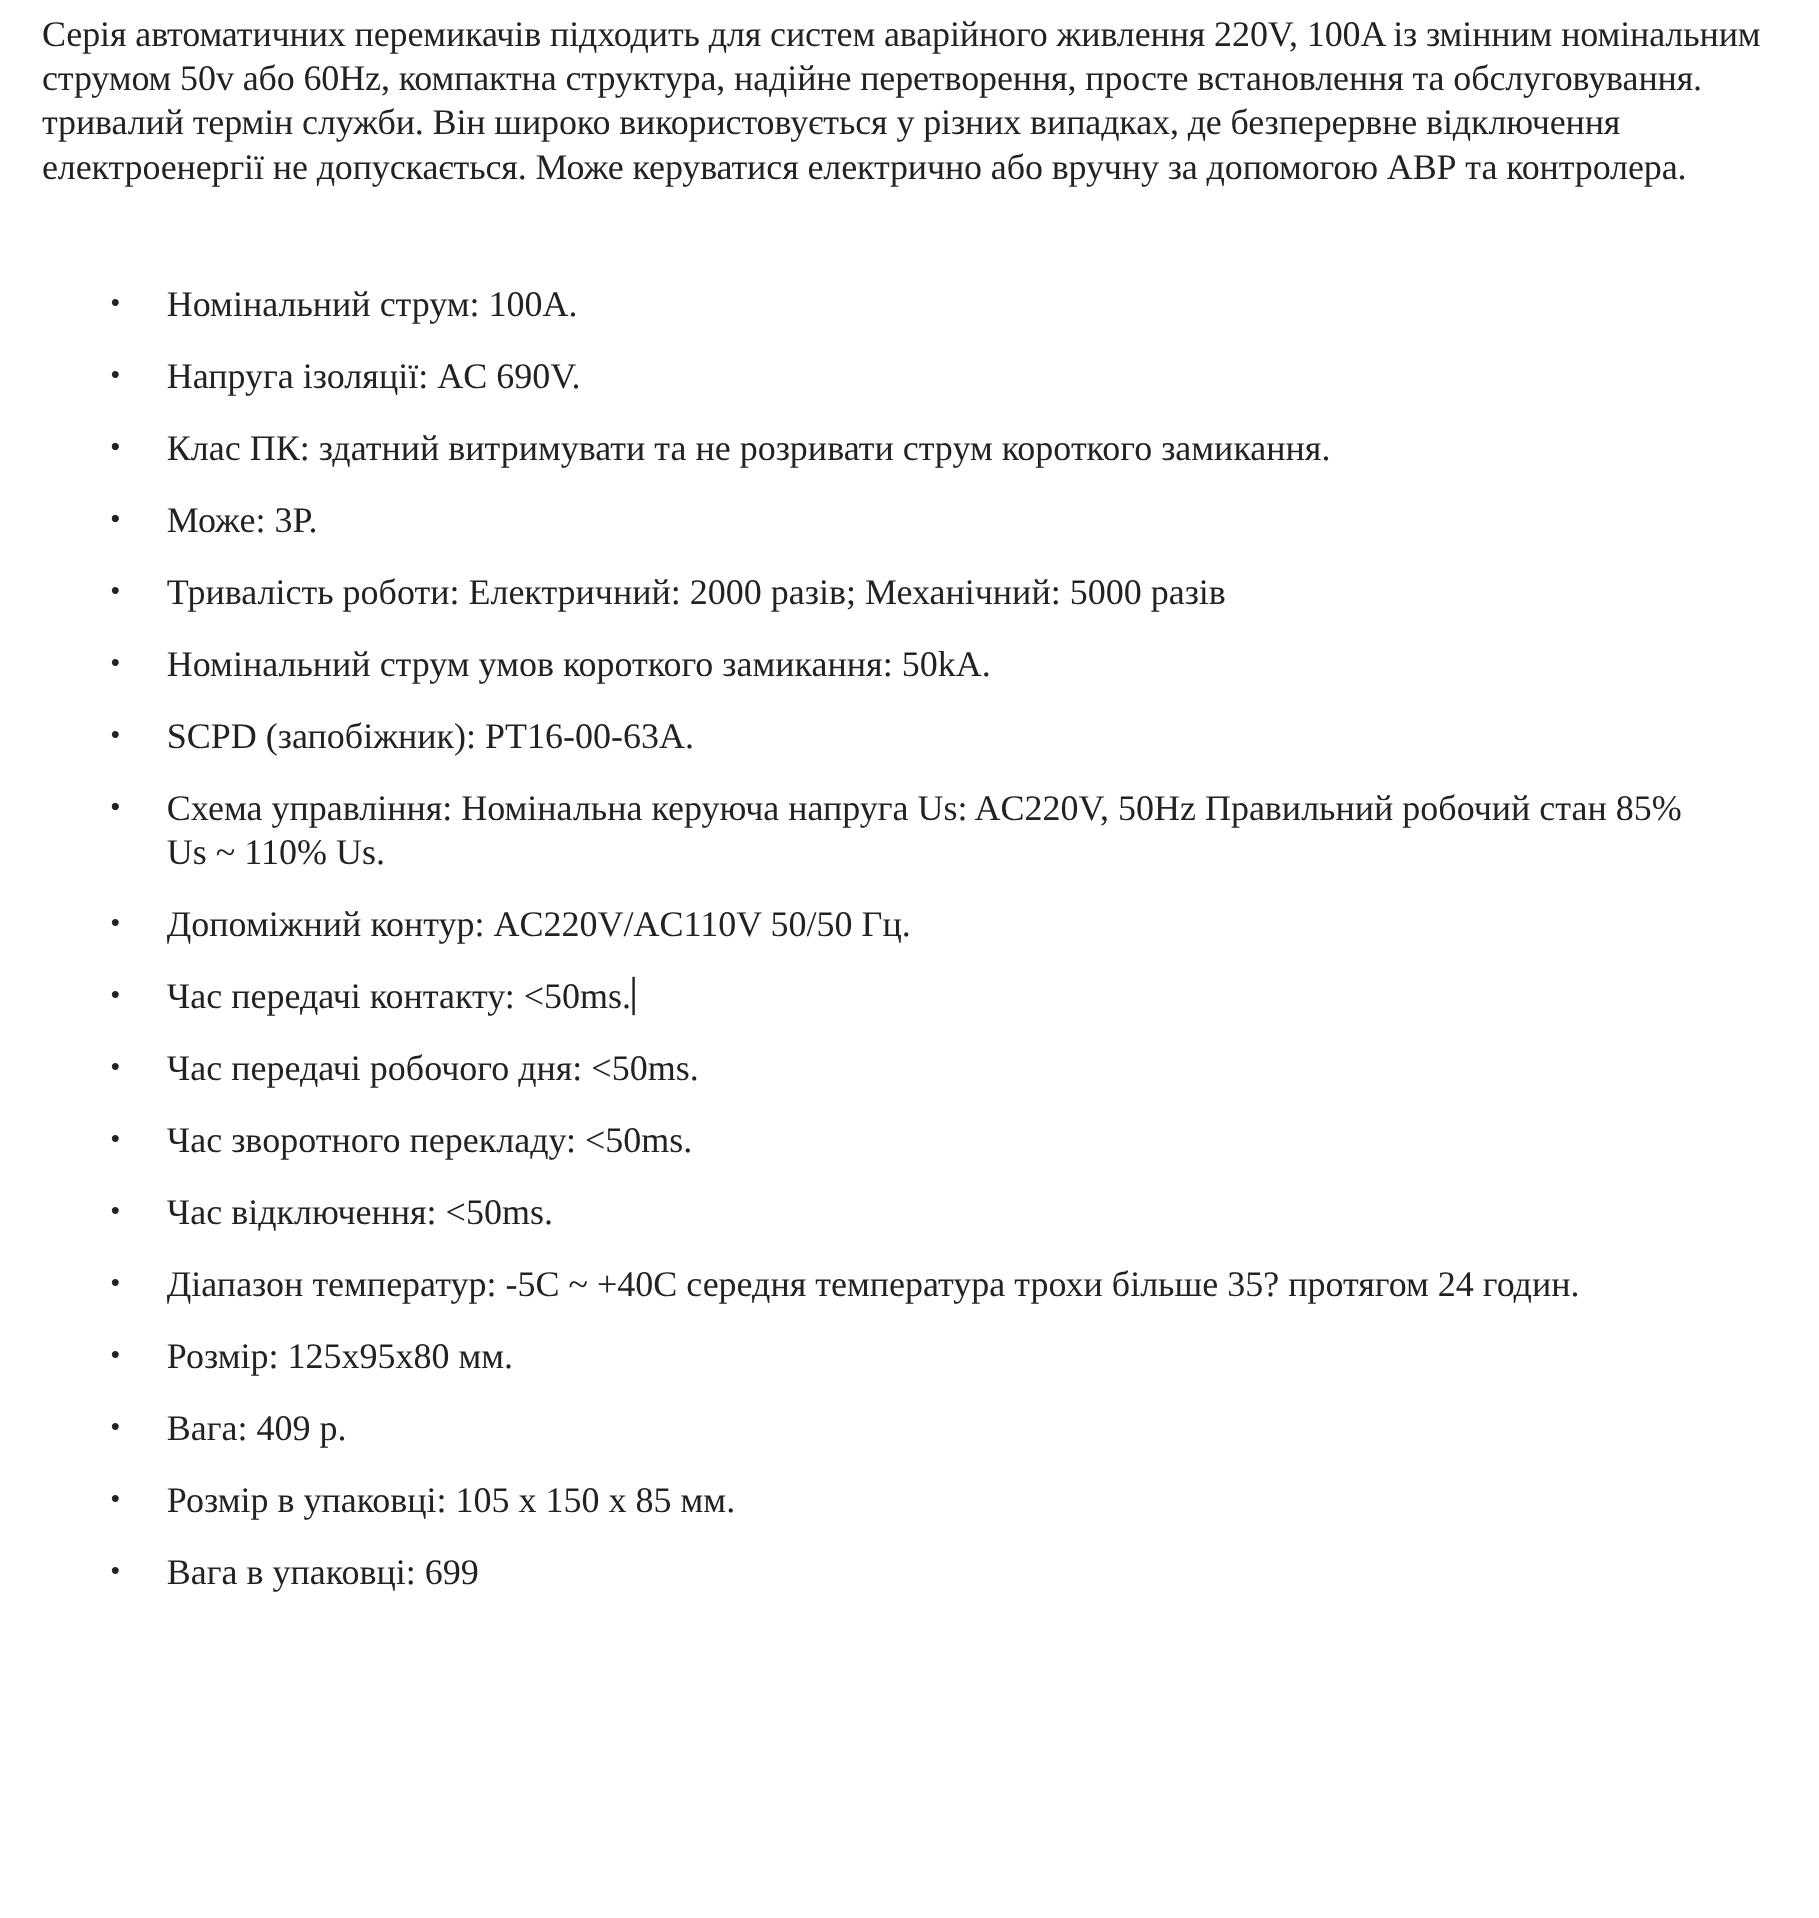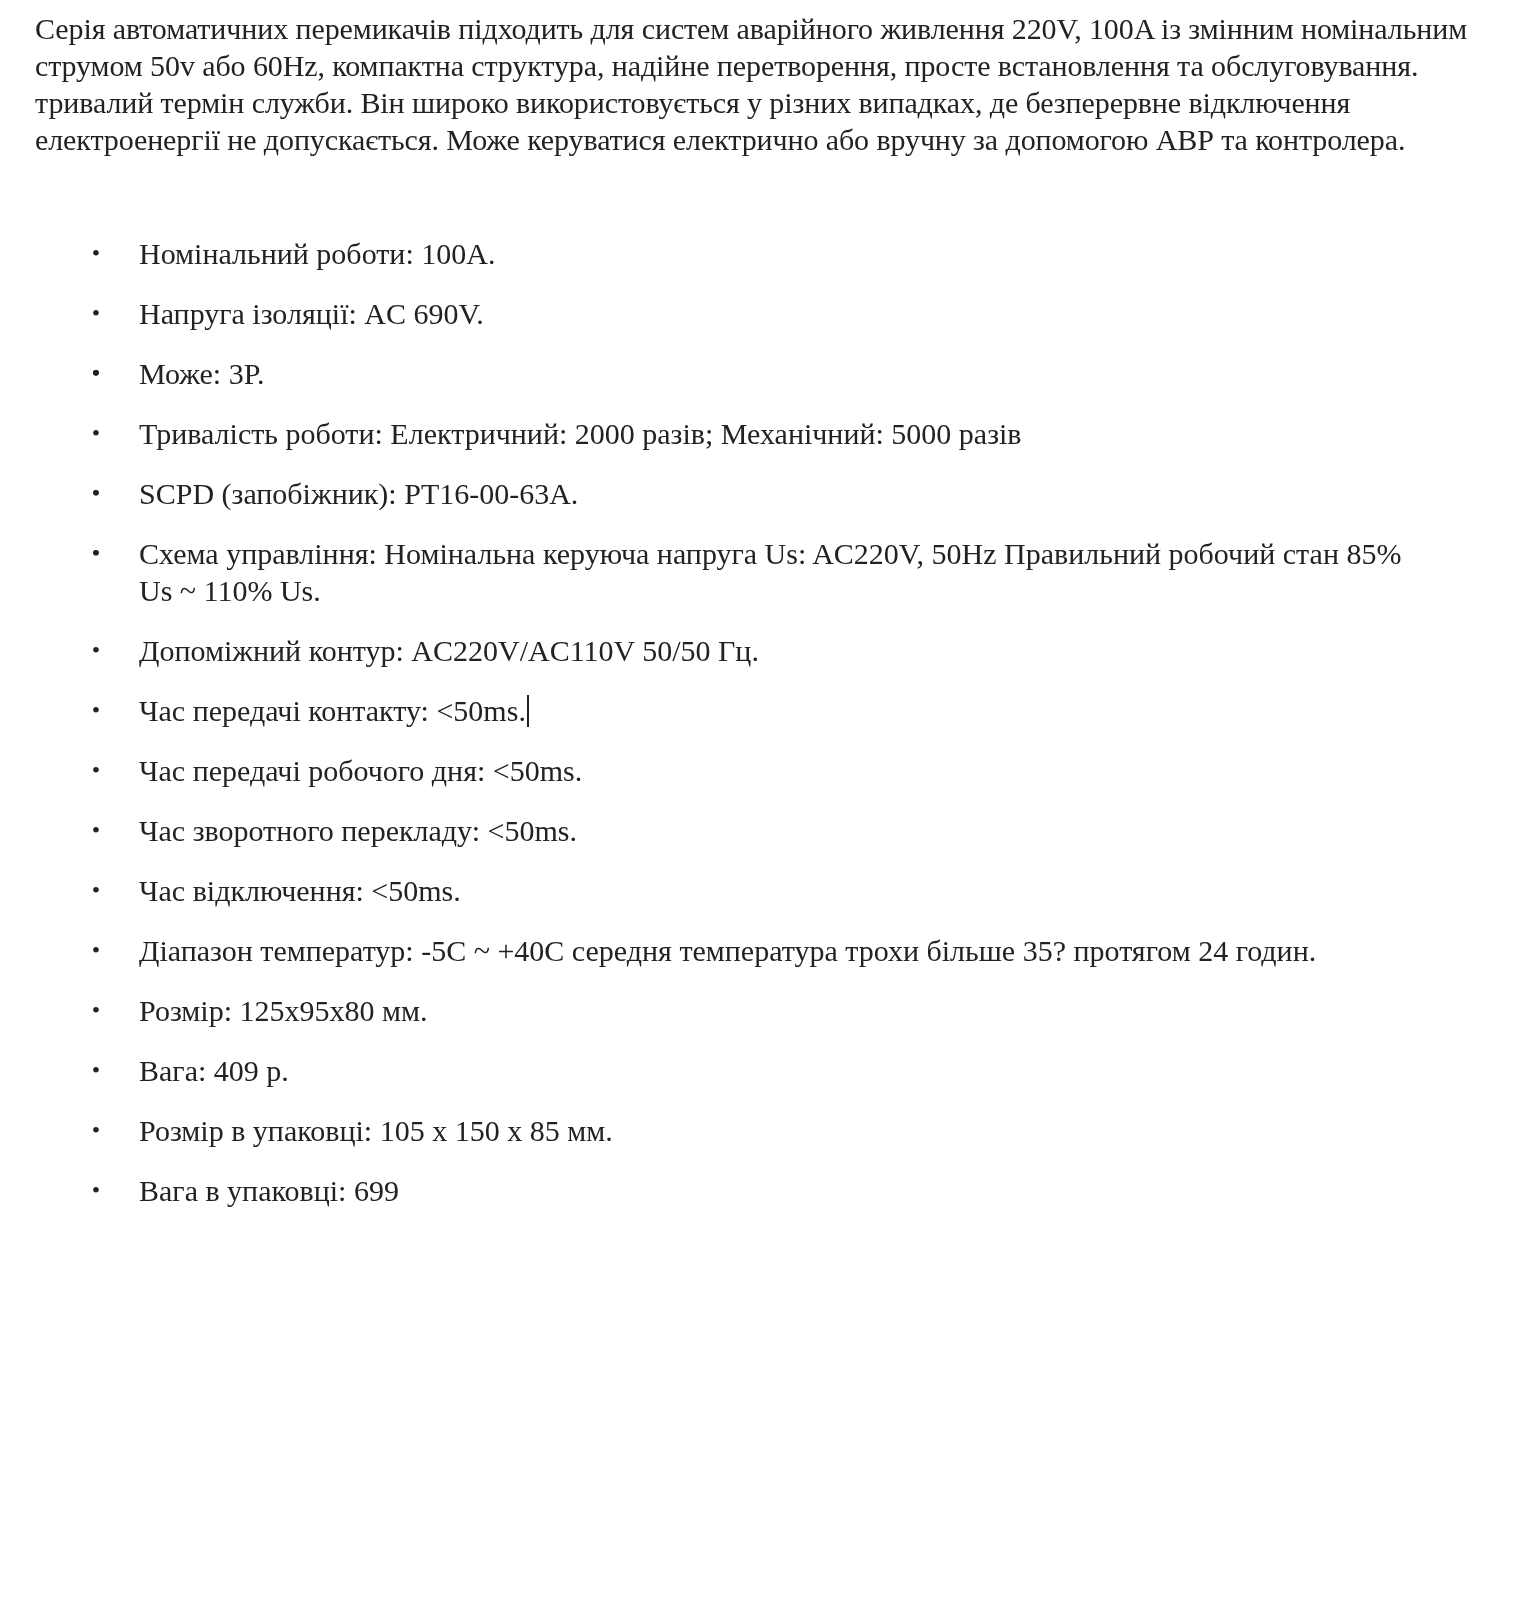--- a/index.html
+++ b/index.html
@@ -55,28 +55,28 @@
       margin-left: 1px;
     }
   </style>
 </head>
 <body>
 
 <div class="page">
   <p class="intro">Серія автоматичних перемикачів підходить для систем аварійного живлення 220V, 100A із змінним номінальним струмом 50v або 60Hz, компактна структура, надійне перетворення, просте встановлення та обслуговування. тривалий термін служби. Він широко використовується у різних випадках, де безперервне відключення електроенергії не допускається. Може керуватися електрично або вручну за допомогою АВР та контролера.</p>
 
   <ul class="spec-list">
-    <li class="spec-item"><span class="bullet">•</span><span>Номінальний роботи: 100A.</span></li>
+    <li class="spec-item"><span class="bullet">•</span><span>Номінальний струм: 100A.</span></li>
     <li class="spec-item"><span class="bullet">•</span><span>Напруга ізоляції: AC 690V.</span></li>
     <li class="spec-item"><span class="bullet">•</span></li>
-    <li class="spec-item"><span class="bullet">•</span></li>
+    <li class="spec-item"><span class="bullet">•</span><span>Клас ПК: здатний витримувати та не розривати струм короткого замикання.</span></li>
     <li class="spec-item"><span class="bullet">•</span></li>
     <li class="spec-item"><span class="bullet">•</span><span>Може: 3P.</span></li>
     <li class="spec-item"><span class="bullet">•</span><span>Тривалість роботи: Електричний: 2000 разів; Механічний: 5000 разів</span></li>
-    <li class="spec-item"><span class="bullet">•</span></li>
+    <li class="spec-item"><span class="bullet">•</span><span>Номінальний струм умов короткого замикання: 50kA.</span></li>
     <li class="spec-item"><span class="bullet">•</span><span>SCPD (запобіжник): PT16-00-63A.</span></li>
     <li class="spec-item"><span class="bullet">•</span></li>
     <li class="spec-item"><span class="bullet">•</span><span>Схема управління: Номінальна керуюча напруга Us: AC220V, 50Hz Правильний робочий стан 85% Us ~ 110% Us.</span></li>
     <li class="spec-item"><span class="bullet">•</span><span>Допоміжний контур: AC220V/AC110V 50/50 Гц.</span></li>
     <li class="spec-item"><span class="bullet">•</span><span>Час передачі контакту: &lt;50ms.</span><span class="caret"></span></li>
     <li class="spec-item"><span class="bullet">•</span><span>Час передачі робочого дня: &lt;50ms.</span></li>
     <li class="spec-item"><span class="bullet">•</span><span>Час зворотного перекладу: &lt;50ms.</span></li>
     <li class="spec-item"><span class="bullet">•</span><span>Час відключення: &lt;50ms.</span></li>
     <li class="spec-item"><span class="bullet">•</span><span>Діапазон температур: -5C ~ +40C середня температура трохи більше 35? протягом 24 годин.</span></li>
     <li class="spec-item"><span class="bullet">•</span><span>Розмір: 125x95x80 мм.</span></li>

